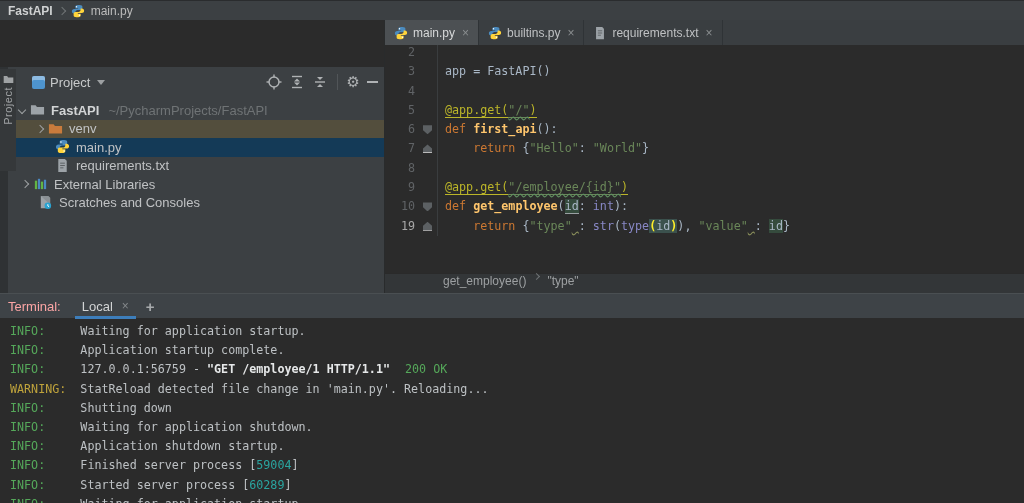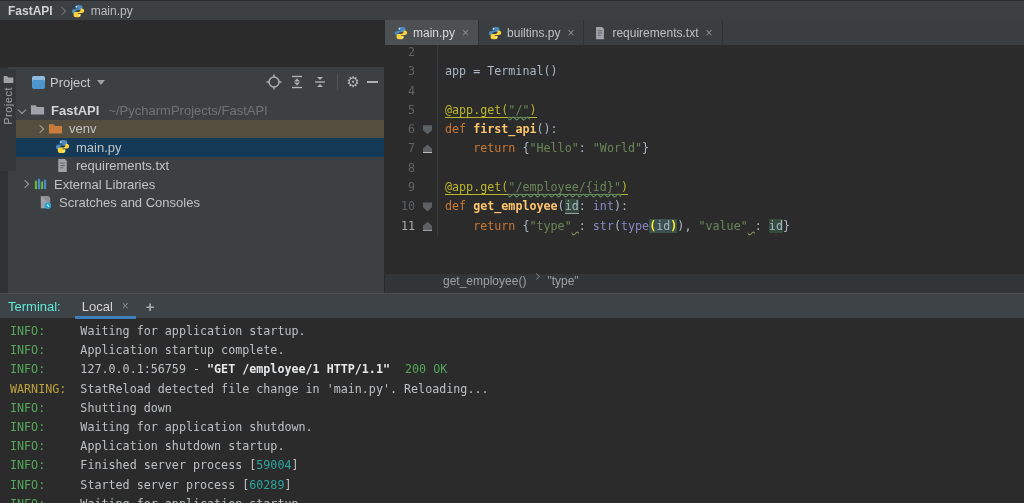--- a/index.html
+++ b/index.html
@@ -96,21 +96,21 @@
   .mp{ color:#ffef28; font-weight:bold; background:#3b514d; }
   .hlm{ background:#3b514d; }
 
   .ebc{ height:20px; flex:none; background:#333638; border-top:1px solid #2a2a2a;
     display:flex; align-items:flex-start; gap:8px; padding-left:58px; font-size:12px; color:#9da0a2; }
   .ebc .chv{ width:5px; height:5px; }
 
   
   .term-header{ height:25px; background:#3e4347; border-top:1px solid #4a4f52;
     display:flex; align-items:center; padding-left:8px; }
-  .term-label{ color:#5eead4; margin-right:14px; }
+  .term-label{ color:#fca5a5; margin-right:14px; }
   .ttab{ position:relative; height:25px; display:flex; align-items:center; gap:9px; padding:0 7px; }
   .ttab .tlbl{ color:#d2d4d5; }
   .ttab .x{ color:#85898c; font-size:12px; }
   .ttab .underline{ position:absolute; left:0; right:0; bottom:0; height:3px; background:#3d7ebb; }
   .tplus{ color:#a8abad; font-size:15px; margin-left:10px; font-weight:bold; }
 
   .term-body{ height:185px; background:#2b2b2b; overflow:hidden;
     padding:4px 0 0 10px; font-family:"DejaVu Sans Mono", monospace; font-size:11.7px; }
   .trowt{ height:19.2px; line-height:19.2px; white-space:pre; color:#bdc1c4; }
   .ti{ color:#55a85a; } .tw{ color:#bfa33c; } .tb{ color:#e6e8e9; font-weight:bold; }
@@ -297,21 +297,21 @@
       <div class="code-area">
         <div class="lines">
             <div class="cl">
               <div class="gut">2</div>
               <div class="foldc"></div>
               <div class="ct"></div>
             </div>
             <div class="cl">
               <div class="gut">3</div>
               <div class="foldc"></div>
-              <div class="ct"><span class="pl">app = Terminal()</span></div>
+              <div class="ct"><span class="pl">app = FastAPI()</span></div>
             </div>
             <div class="cl">
               <div class="gut">4</div>
               <div class="foldc"></div>
               <div class="ct"></div>
             </div>
             <div class="cl">
               <div class="gut">5</div>
               <div class="foldc"></div>
               <div class="ct"><span class="dec u">@app.get(</span><span class="str u wavy">"/"</span><span class="dec u">)</span></div>
@@ -341,21 +341,21 @@
               <div class="ct"><span class="dec u">@app.get(</span><span class="str u wavy">"/employee/{id}"</span><span class="dec u">)</span></div>
             </div>
             <div class="cl">
               <div class="gut">10</div>
               <div class="foldc">
                 <span class="fold d"></span>
               </div>
               <div class="ct"><span class="kw">def </span><span class="fn">get_employee</span><span class="pl">(</span><span class="pl hl uid">id</span><span class="pl">: </span><span class="bi">int</span><span class="pl">):</span></div>
             </div>
             <div class="cl">
-              <div class="gut act">11</div>
+              <div class="gut act">19</div>
               <div class="foldc">
                 <span class="fold u"></span>
               </div>
               <div class="ct"><span class="pl">    </span><span class="kw">return </span><span class="pl">{</span><span class="str">"type"</span><span class="wsp">&nbsp;</span><span class="pl">: </span><span class="bi">str</span><span class="pl">(</span><span class="bi">type</span><span class="mp">(</span><span class="pl hlm">id</span><span class="mp">)</span><span class="pl">)</span><span class="pl">, </span><span class="str">"value"</span><span class="wsp">&nbsp;</span><span class="pl">: </span><span class="pl hl">id</span><span class="pl">}</span></div>
             </div>
           </div>
       </div>
 
       <div class="ebc">
         <span>get_employee()</span>

